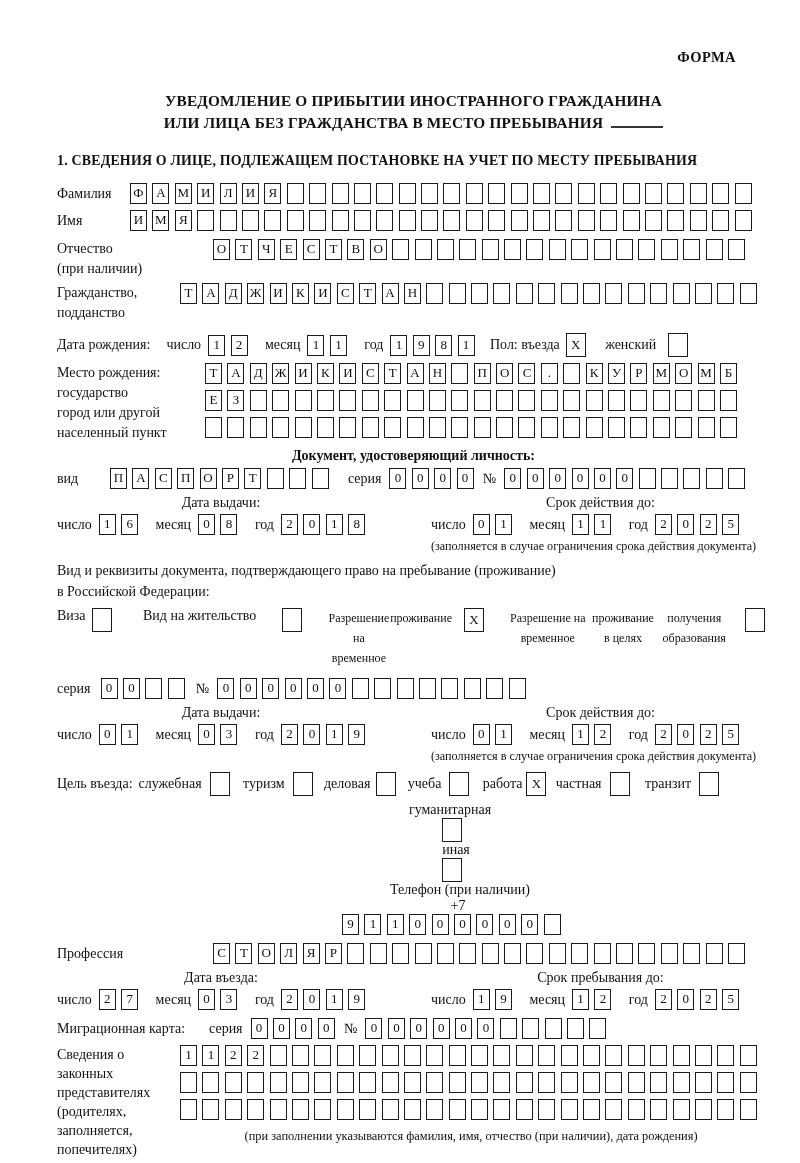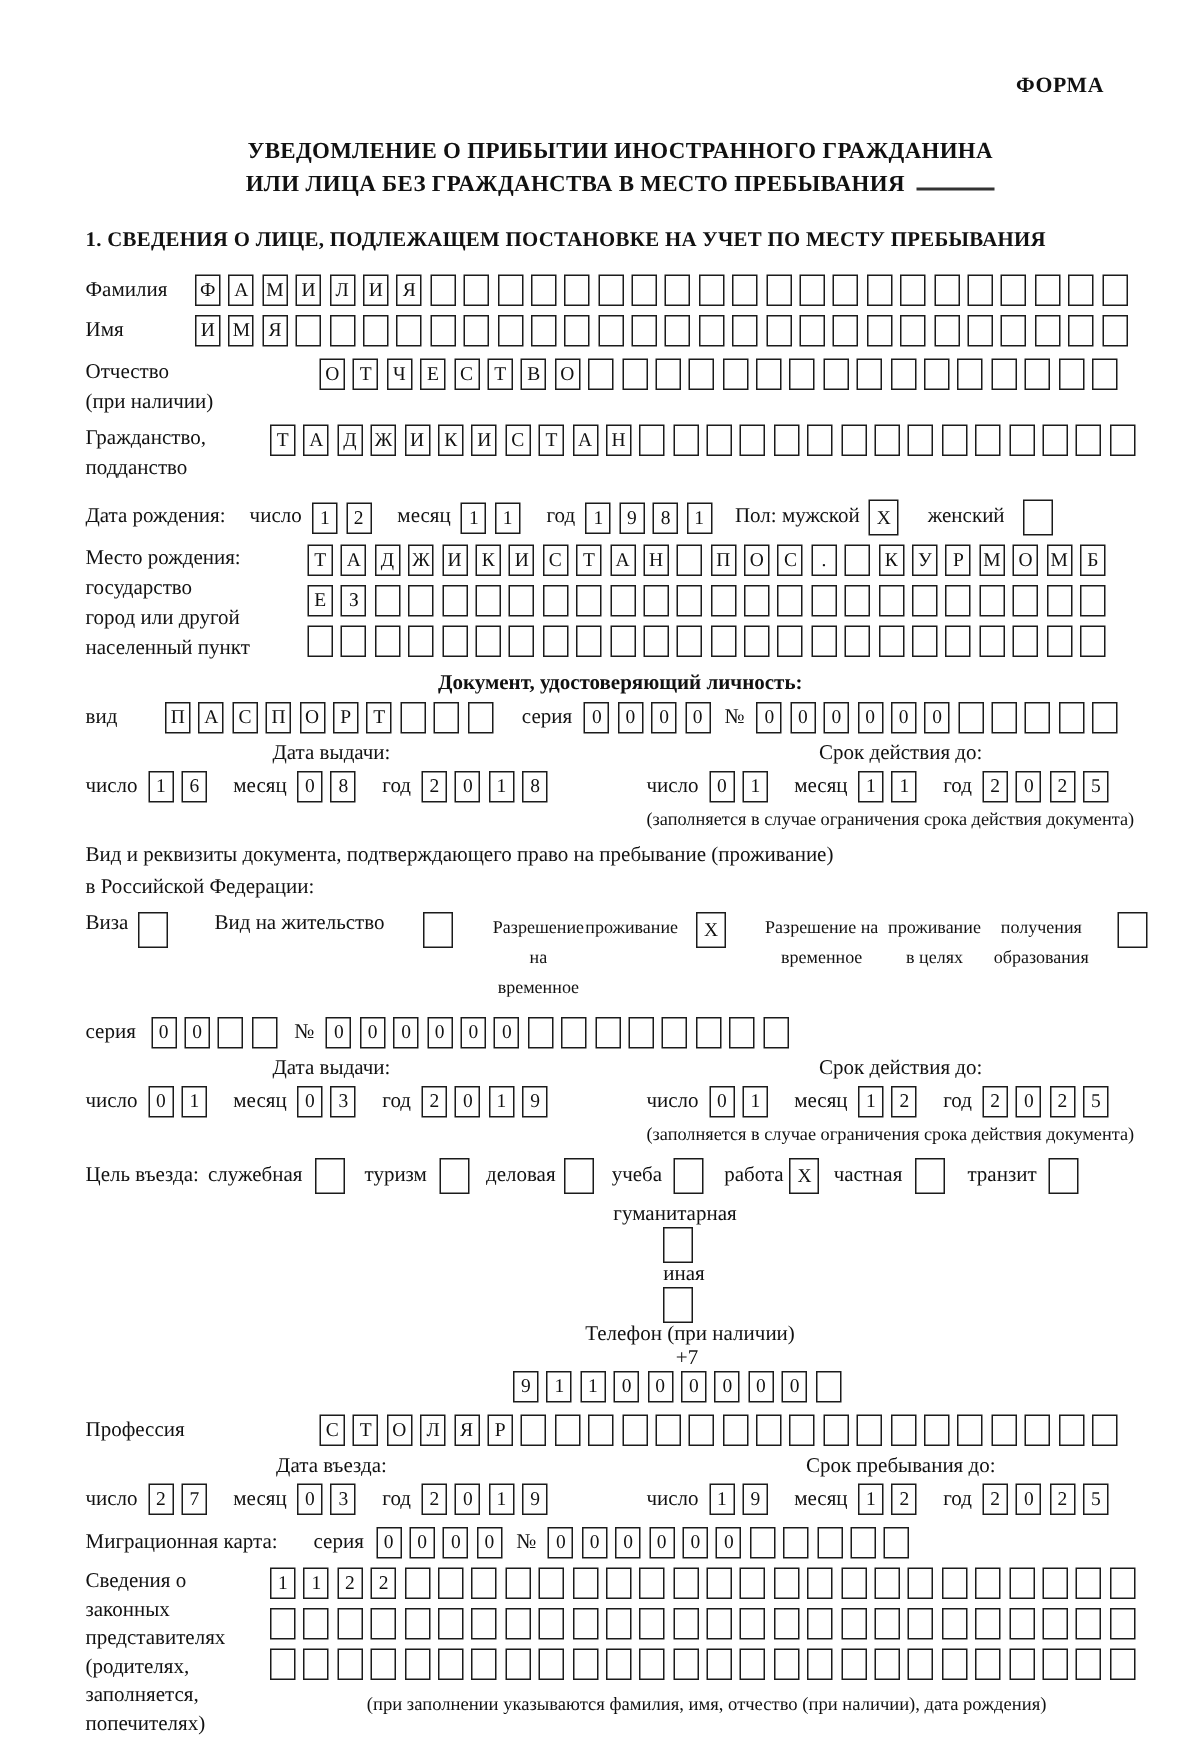--- a/index.html
+++ b/index.html
@@ -227,21 +227,21 @@
           <span class="cell">1</span>
         </span>
         <span class="dlbl">год</span>
         <span class="boxes">
           <span class="cell">1</span>
           <span class="cell">9</span>
           <span class="cell">8</span>
           <span class="cell">1</span>
         </span>
       </span>
-    <span class="lbl ml10">Пол: мужской</span>
+    <span class="lbl ml10">Пол: въезда</span>
     <span class="boxes lg ml6">
         <span class="cell cell-lg">X</span>
       </span>
     <span class="lbl ml14">женский</span>
     <span class="boxes lg ml12">
         <span class="cell cell-lg"></span>
       </span>
   </div>
 
   <div class="frow top mt6">

